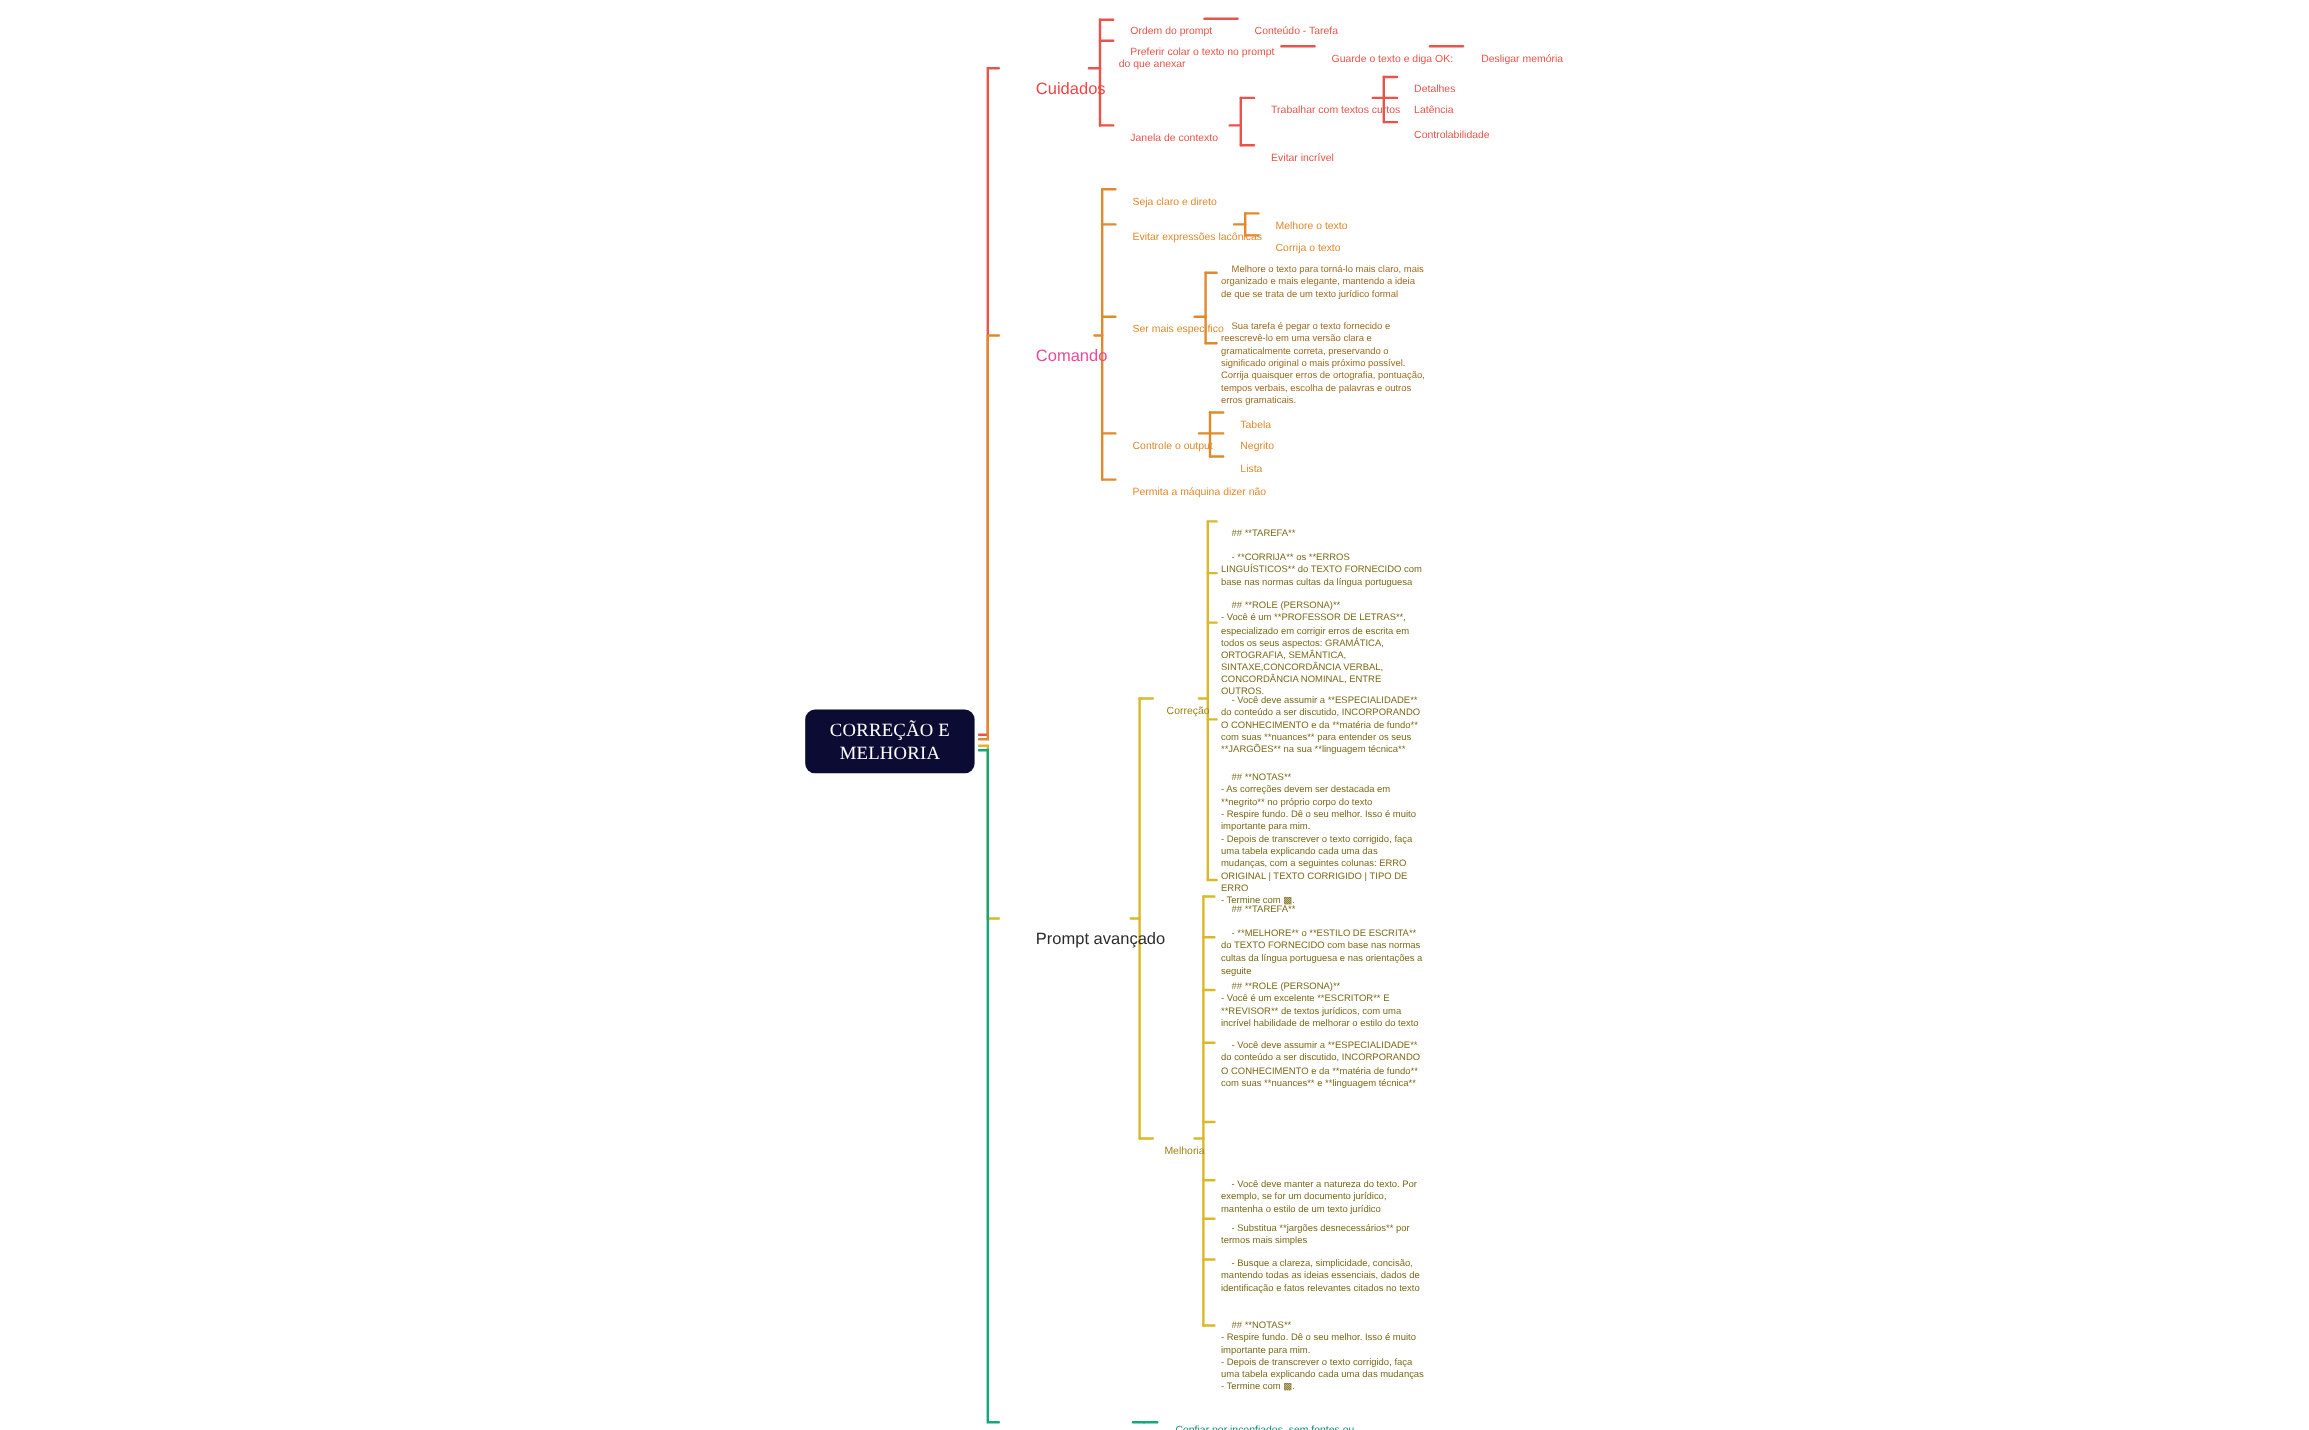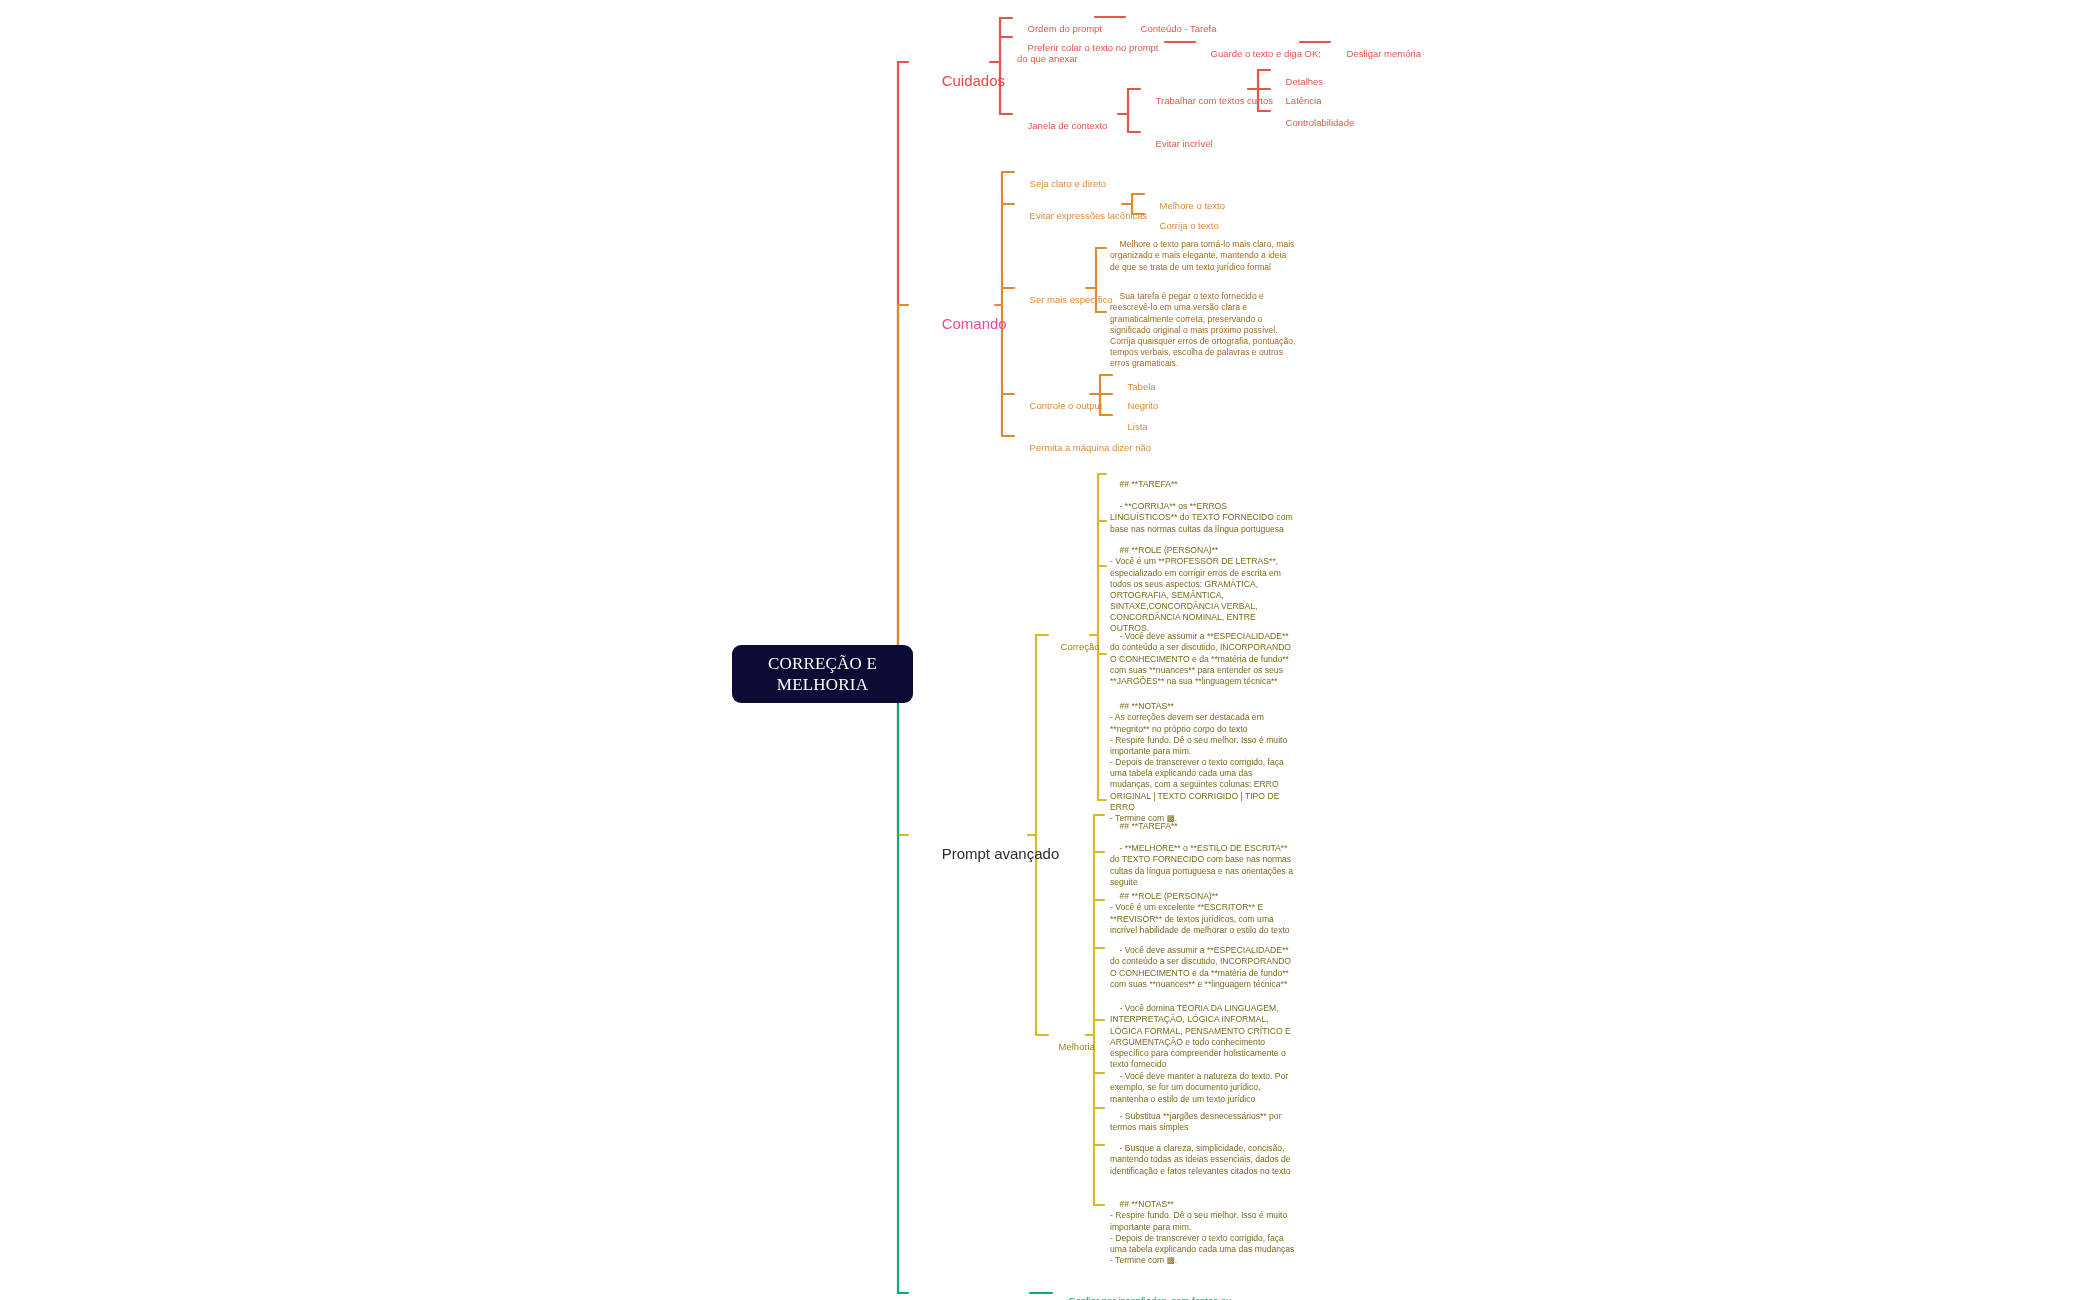--- a/index.html
+++ b/index.html
@@ -18,21 +18,21 @@
     font-family: Liberation Sans, sans-serif;
     color: #222;
     line-height: 1.22;
     white-space: pre-wrap;
   }
 
   
   .root {
     position: absolute;
     left: 732px; top: 645px;
-    width: 181px; height: 58px;
+    width: 154px; height: 58px;
     background: #0b0b33;
     color: #ffffff;
     border-radius: 9px;
     display: flex; align-items: center; justify-content: center;
     text-align: center;
     font-size: 17px;
     line-height: 1.25;
     letter-spacing: .2px;
     z-index: 5;
   }
@@ -242,23 +242,20 @@
   <div class="node para para-narrow" style="left:1110px; top:832px;">
     <span>- **MELHORE** o **ESTILO DE ESCRITA** do TEXTO FORNECIDO com base nas normas cultas da língua portuguesa e nas orientações a seguite</span>
   </div>
   <div class="node para para-narrow" style="left:1110px; top:880px;">
     <span>## **ROLE (PERSONA)**
 - Você é um excelente **ESCRITOR** E **REVISOR** de textos jurídicos, com uma incrível habilidade de melhorar o estilo do texto</span>
   </div>
   <div class="node para para-narrow" style="left:1110px; top:934px;">
     <span>- Você deve assumir a **ESPECIALIDADE** do conteúdo a ser discutido, INCORPORANDO O CONHECIMENTO e da **matéria de fundo** com suas **nuances** e **linguagem técnica**</span>
   </div>
-  <div class="node para para-narrow" style="left:1110px; top:992px;">
-    <span>- Você domina TEORIA DA LINGUAGEM, INTERPRETAÇÃO, LÓGICA INFORMAL, LÓGICA FORMAL, PENSAMENTO CRÍTICO E ARGUMENTAÇÃO e todo conhecimento específico para compreender holisticamente o texto fornecido</span>
-  </div>
   <div class="node para para-narrow" style="left:1110px; top:1060px;">
     <span>- Você deve manter a natureza do texto. Por exemplo, se for um documento jurídico, mantenha o estilo de um texto jurídico</span>
   </div>
   <div class="node para para-narrow" style="left:1110px; top:1100px;">
     <span>- Substitua **jargões desnecessários** por termos mais simples</span>
   </div>
   <div class="node para para-narrow" style="left:1110px; top:1132px;">
     <span>- Busque a clareza, simplicidade, concisão, mantendo todas as ideias essenciais, dados de identificação e fatos relevantes citados no texto</span>
   </div>
   <div class="node para para-narrow" style="left:1110px; top:1188px;">

